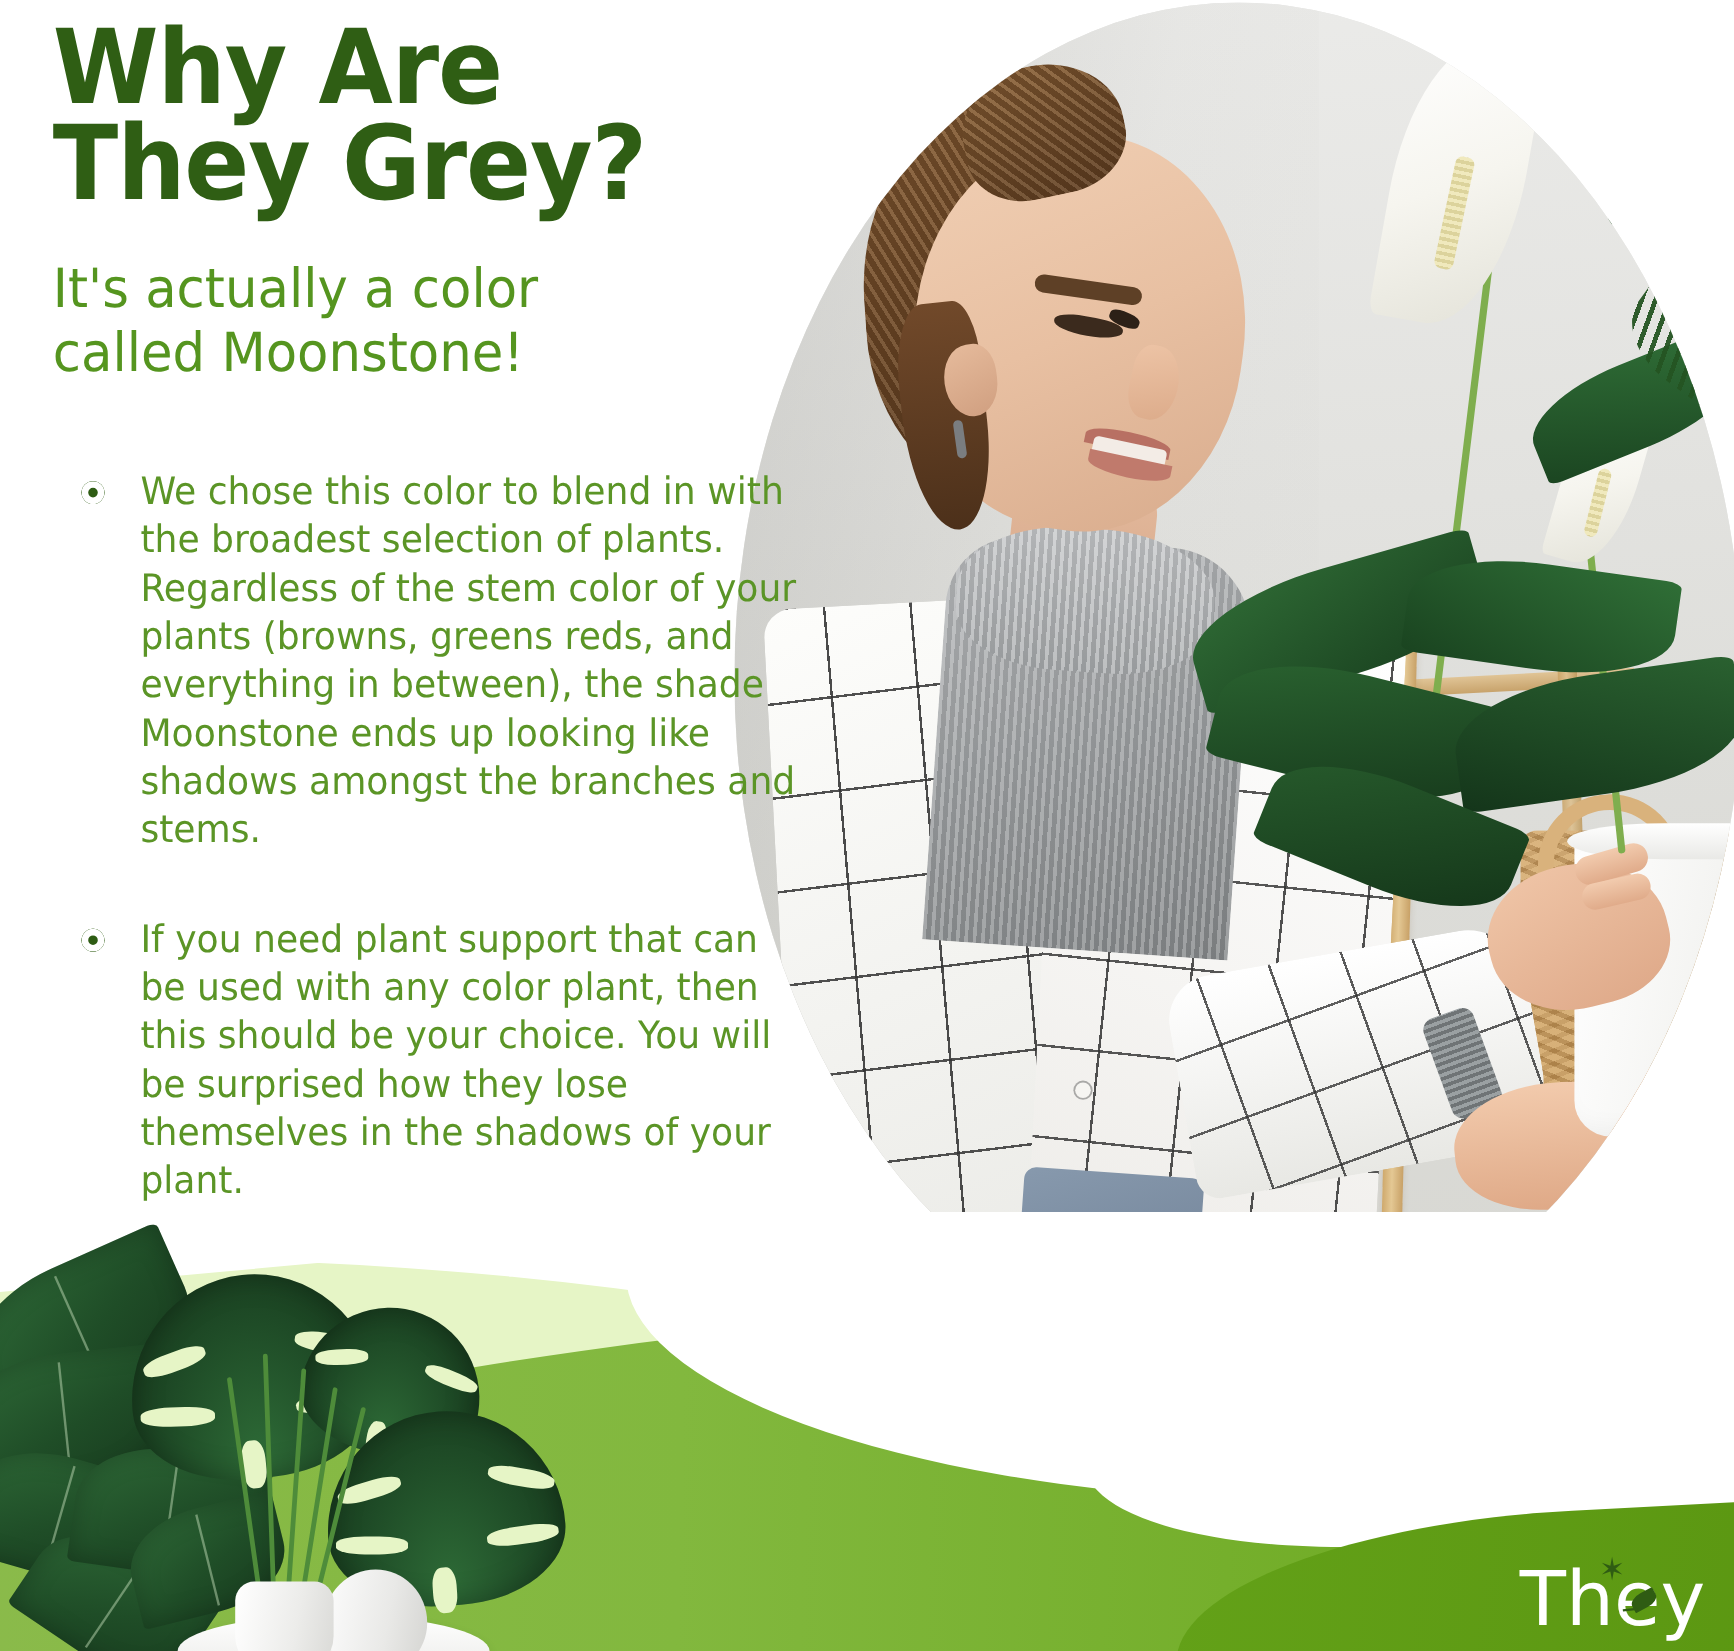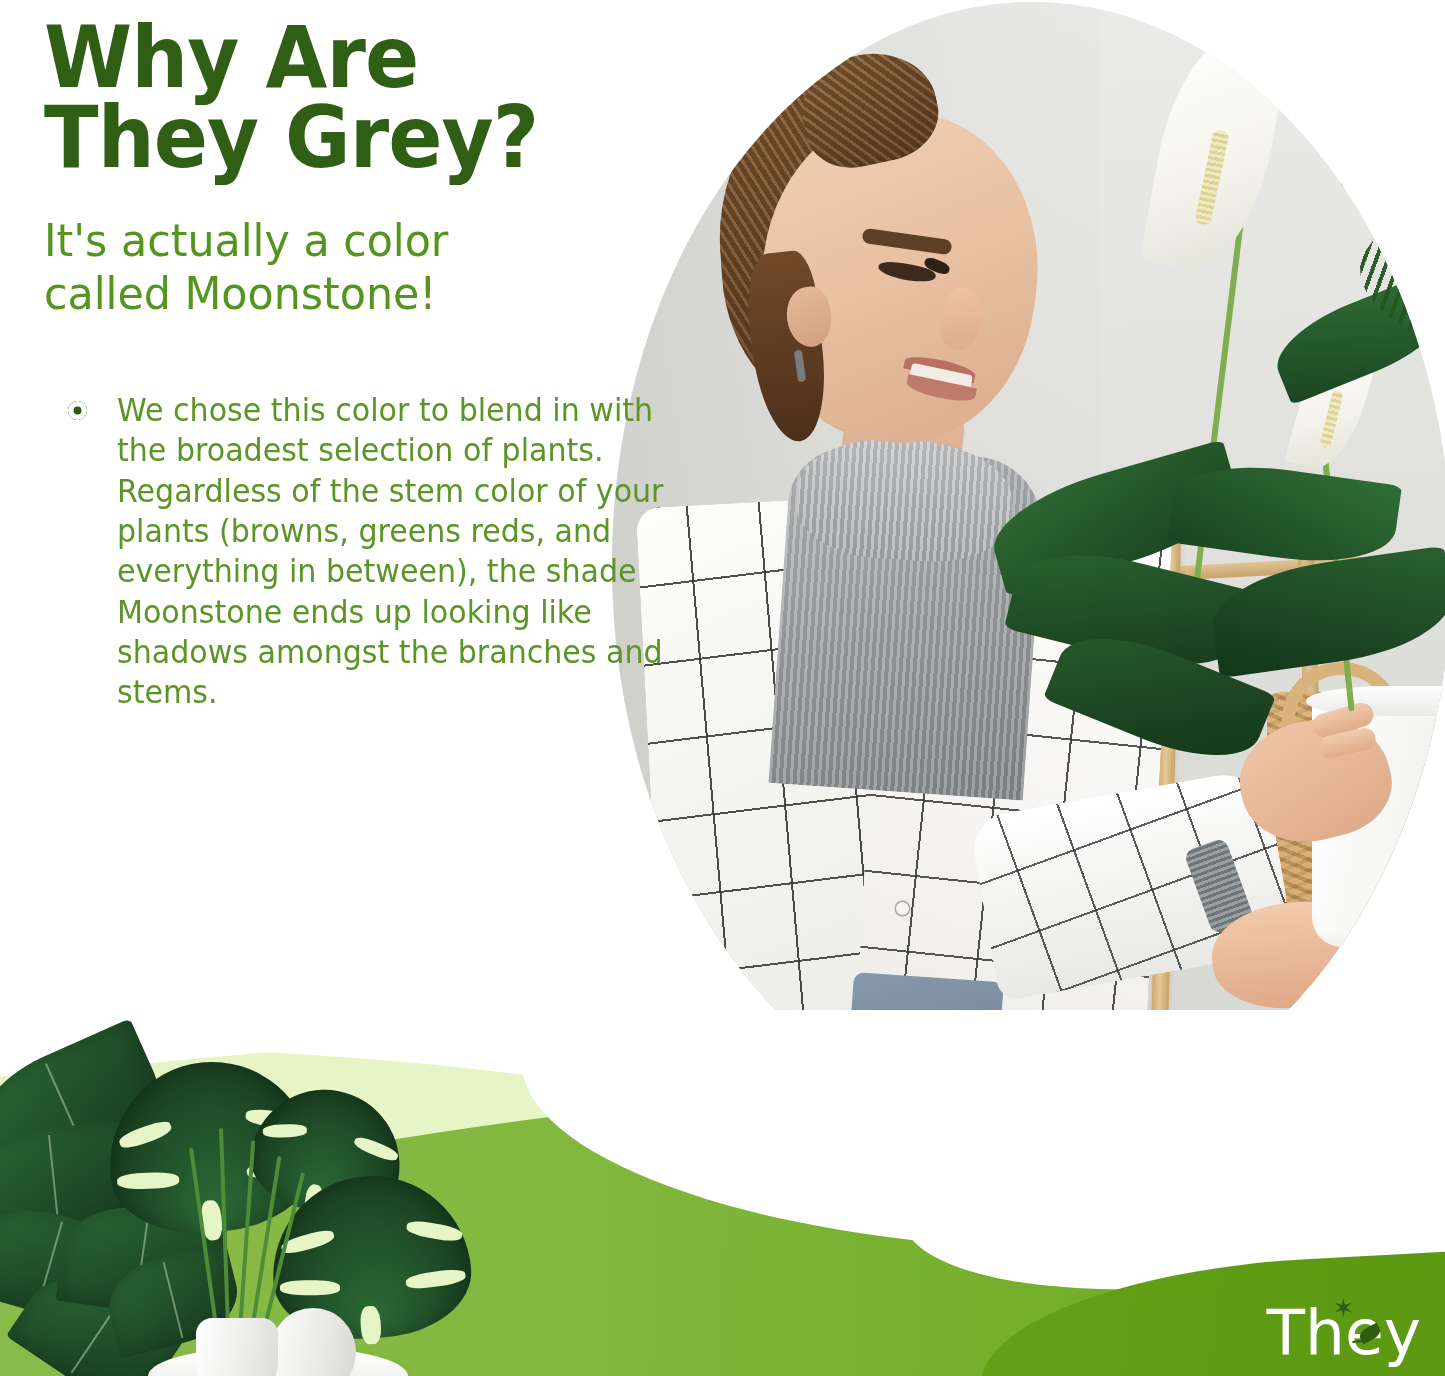--- a/index.html
+++ b/index.html
@@ -529,20 +529,24 @@
 
     <h2 class="subhead">It's actually a color called Moonstone!</h2>
 
     <div class="bullets">
 
       <div class="bullet">
         <span class="bullet-dot"></span>
         <p class="bullet-text">We chose this color to blend in with the broadest selection of plants. Regardless of the stem color of your plants (browns, greens reds, and everything in between), the shade Moonstone ends up looking like shadows amongst the branches and stems.</p>
       </div>
 
+      <div class="bullet">
+        <span class="bullet-dot"></span>
+        <p class="bullet-text">If you need plant support that can be used with any color plant, then this should be your choice. You will be surprised how they lose themselves in the shadows of your plant.</p>
+      </div>
 
     </div>
   </div>
 
   <div class="bottom-zone">
 
     <div class="light-field"></div>
     <div class="light-field-mask"></div>
 
     <div class="wave"></div>

